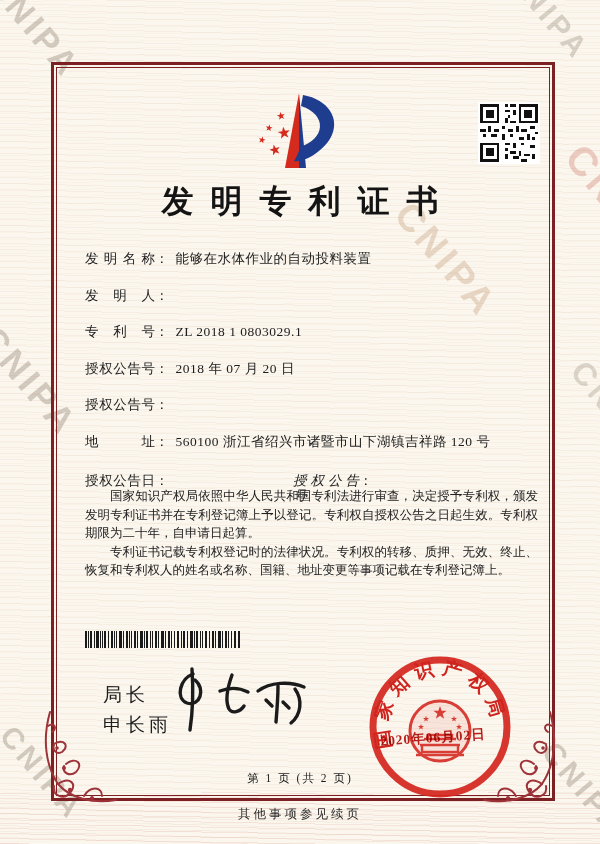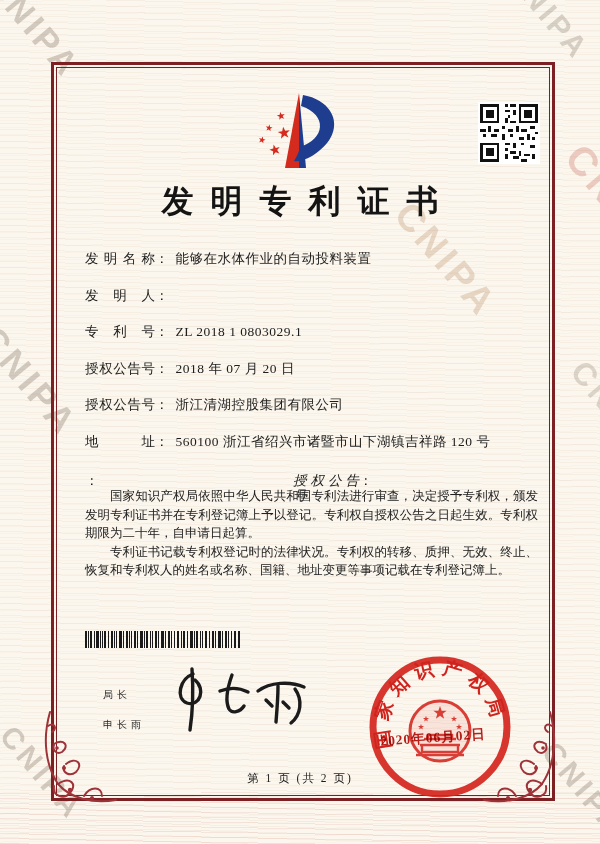--- a/index.html
+++ b/index.html
@@ -59,21 +59,21 @@
   .auth-row{display:flex;margin-top:24px;line-height:15px;}
   .auth-col1{width:208px;flex:none;display:flex;}
   .auth-col2{display:flex;}
   .auth-col2 .flabel{width:66px;font-style:italic;}
   .paras{
     position:absolute;left:85px;top:487px;width:453px;
     font-size:12.5px;line-height:18.5px;text-align:justify;color:#222;
   }
   .paras p{margin:0;text-indent:2em;}
   .barcode{position:absolute;left:85px;top:631px;width:156px;height:17px;}
-  .signer{position:absolute;left:103px;top:680px;font-size:10px;letter-spacing:4px;line-height:30px;}
+  .signer{position:absolute;left:103px;top:680px;font-size:19px;letter-spacing:4px;line-height:30px;}
   .signature{position:absolute;left:162px;top:662px;width:160px;height:76px;}
   .seal{position:absolute;left:358px;top:645px;width:164px;height:164px;mix-blend-mode:multiply;}
   .seal-date{
     position:absolute;left:368px;top:729px;width:130px;text-align:center;
     font-size:13.5px;font-weight:bold;color:#b71f1a;letter-spacing:1px;
     transform:rotate(-4deg);mix-blend-mode:multiply;
   }
   .page-num{position:absolute;left:0;top:771px;width:100%;text-align:center;font-size:11.5px;letter-spacing:2px;}
   .note{position:absolute;left:0;top:806px;width:100%;text-align:center;font-size:12.5px;letter-spacing:3px;color:#2a2a2a;}
   .flourish{position:absolute;width:92px;height:102px;z-index:4;}
@@ -146,29 +146,29 @@
         <span class="fvalue">ZL 2018 1 0803029.1</span>
       </div>
       <div class="frow">
         <span class="flabel">授权公告号</span>
           <span class="fcolon">：</span>
         <span class="fvalue">2018 年 07 月 20 日</span>
       </div>
       <div class="frow">
         <span class="flabel">授权公告号</span>
           <span class="fcolon">：</span>
-        <span class="fvalue">浙江清湖控股集团有限公司</span>
       </div>
       <div class="frow">
         <span class="flabel">地址</span>
           <span class="fcolon">：</span>
         <span class="fvalue">560100 浙江省绍兴市诸暨市山下湖镇吉祥路 120 号</span>
       </div>
       <div class="auth-row">
         <span class="auth-col1">
+          <span class="flabel">授权公告日</span>
             <span class="fcolon">：</span>
         </span>
         <span class="auth-col2">
           <span class="flabel">授权公告号</span>
             <span class="fcolon">：</span>
         </span>
       </div>
     </div>
 
     <div class="paras">
@@ -266,15 +266,16 @@
       </g>
       <g fill="#9d3338">
         <circle cx="24" cy="62" r="2"></circle>
         <circle cx="30" cy="84" r="2.2"></circle>
         <circle cx="52" cy="92" r="2"></circle>
         <circle cx="17" cy="42" r="1.8"></circle>
       </g>
     </svg>
 
     <div class="page-num">第 1 页 (共 2 页)</div>
+    <div class="note">其他事项参见续页</div>
 
   </div>
 </div>
 
 </body></html>

